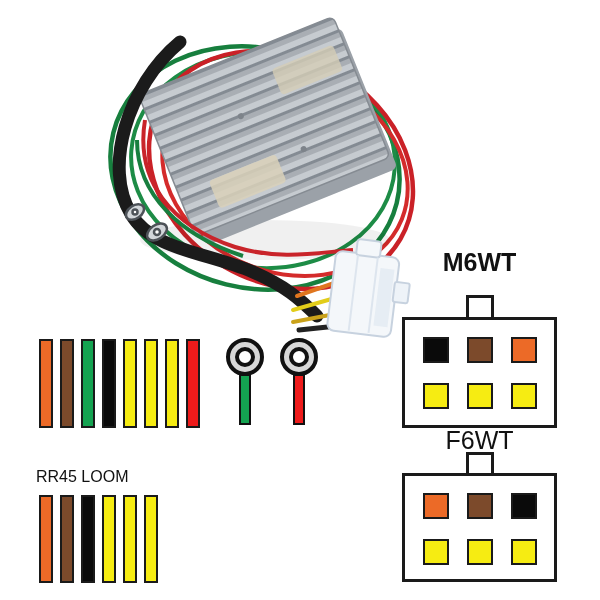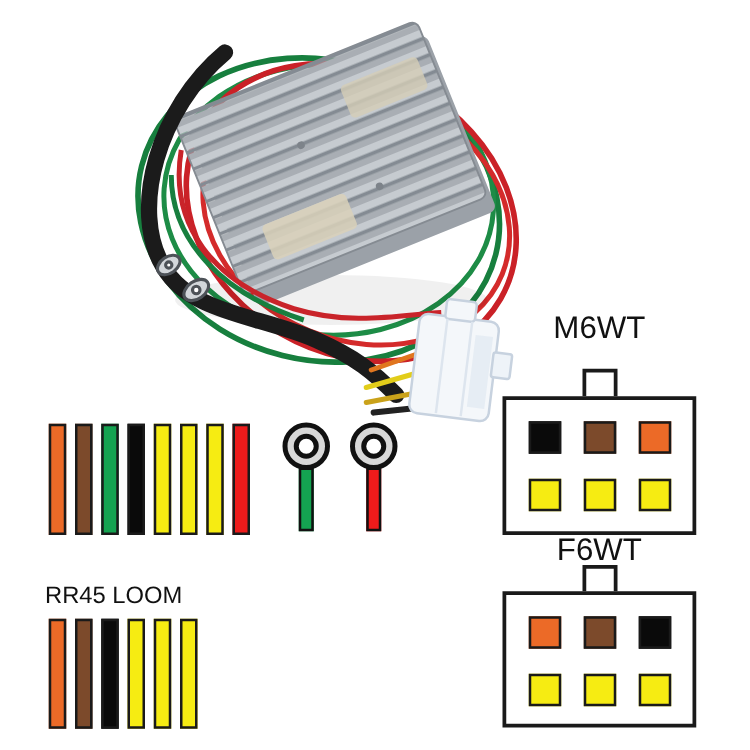--- a/index.html
+++ b/index.html
@@ -16,21 +16,21 @@
   .strip-row{display:flex;gap:7px;}
   .strip-row .stripe{
     width:14px;box-sizing:border-box;border:2px solid #1a1a1a;
   }
   .strips-top{left:39px;top:339px;height:89px;}
   .strips-top .stripe{height:89px;}
   .strips-loom{left:39px;top:495px;height:88px;}
   .strips-loom .stripe{height:88px;}
 
   .loom-label{
-    left:36px;top:464px;font-size:19px;line-height:26px;color:#111;
+    left:36px;top:464px;font-size:16px;line-height:26px;color:#111;
     letter-spacing:0px;white-space:nowrap;
   }
 
   
   .terminal{width:38px;display:flex;flex-direction:column;align-items:center;}
   .terminal .ring{
     width:38px;height:38px;border-radius:50%;box-sizing:border-box;
     border:4px solid #111;background:#d8d8d8;position:relative;
   }
   .terminal .hole{
@@ -50,21 +50,21 @@
   }
   .conn-tab{
     width:28px;height:25px;box-sizing:border-box;border:3px solid #1a1a1a;background:#fff;
   }
   .conn-box{
     width:155px;box-sizing:border-box;border:3px solid #1a1a1a;background:#fff;
     padding:17px 0 0 18px;
   }
   .pin-row{display:flex;gap:18px;margin-bottom:20px;}
   .pin{width:26px;height:26px;box-sizing:border-box;border:2px solid #1a1a1a;}
-  .m6wt-label{left:402px;top:250px;}
+  .m6wt-label{left:402px;top:250px;font-weight:bold;}
   .m6wt-tab{left:466px;top:295px;}
   .m6wt-box{left:402px;top:317px;height:111px;}
   .f6wt-label{left:402px;top:428px;}
   .f6wt-tab{left:466px;top:452px;}
   .f6wt-box{left:402px;top:473px;height:109px;}
 </style>
 </head>
 <body>
 
 <svg class="abs photo" viewBox="0 0 340 350" aria-hidden="true">

